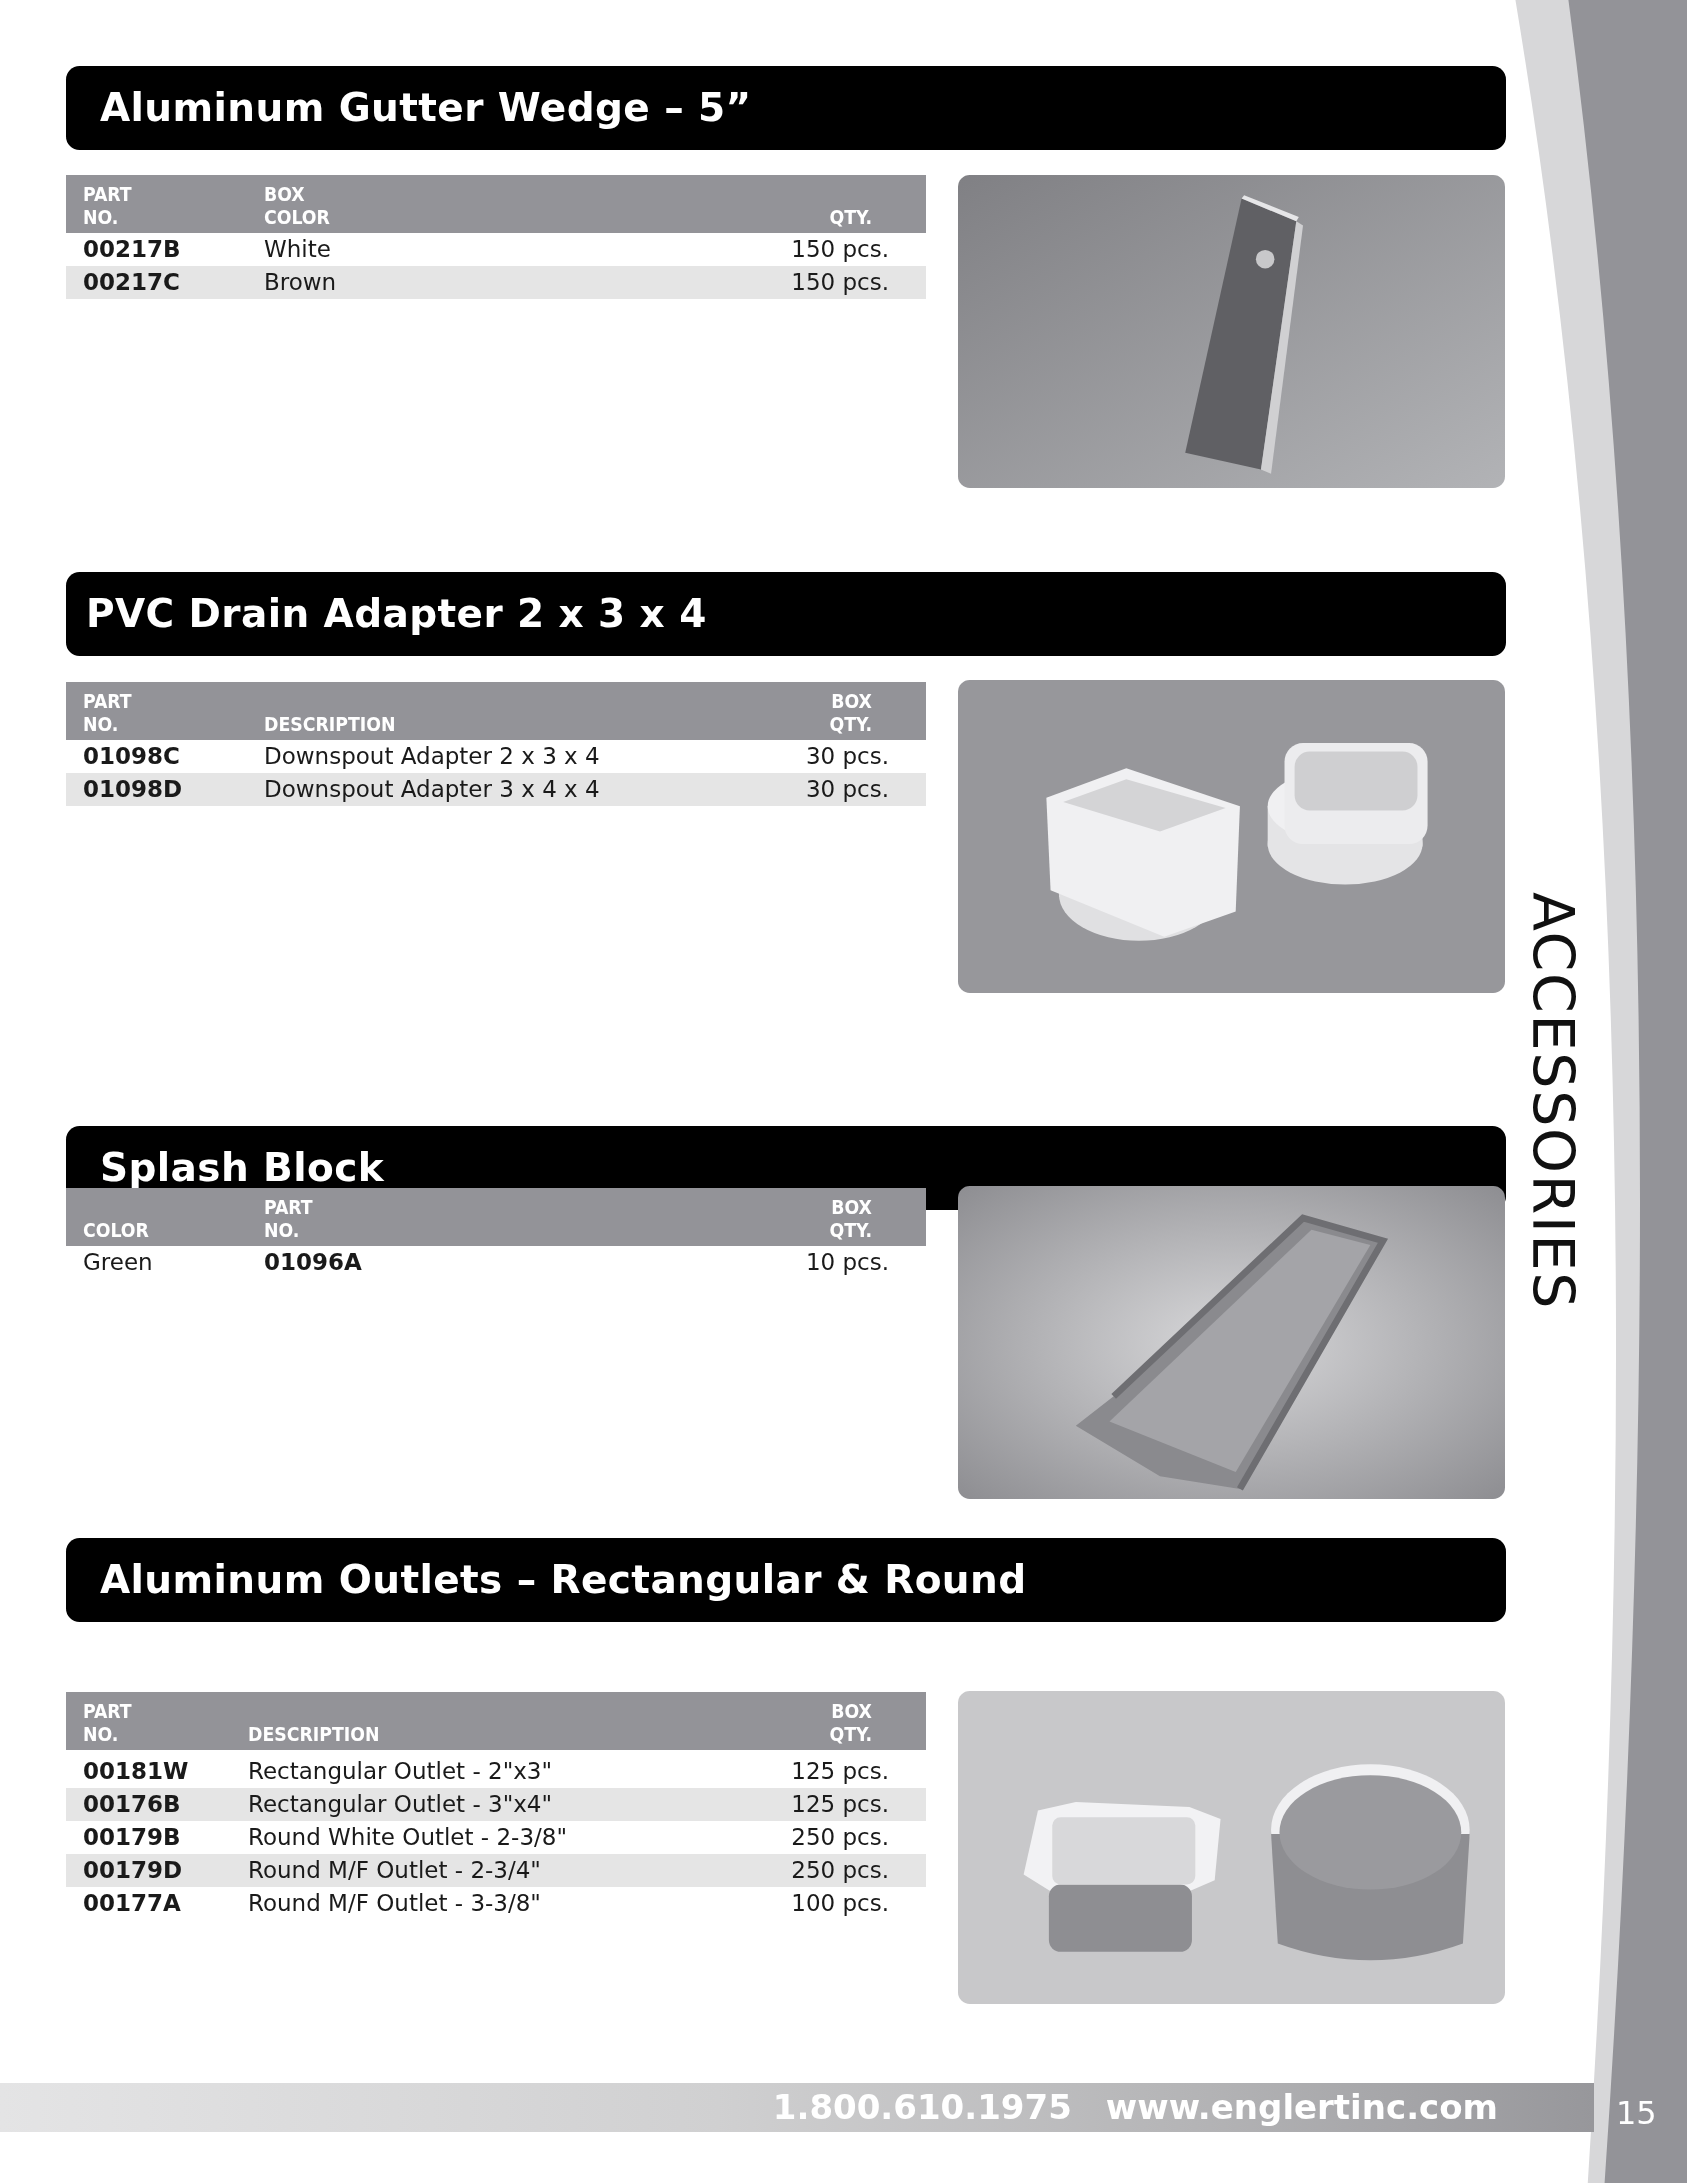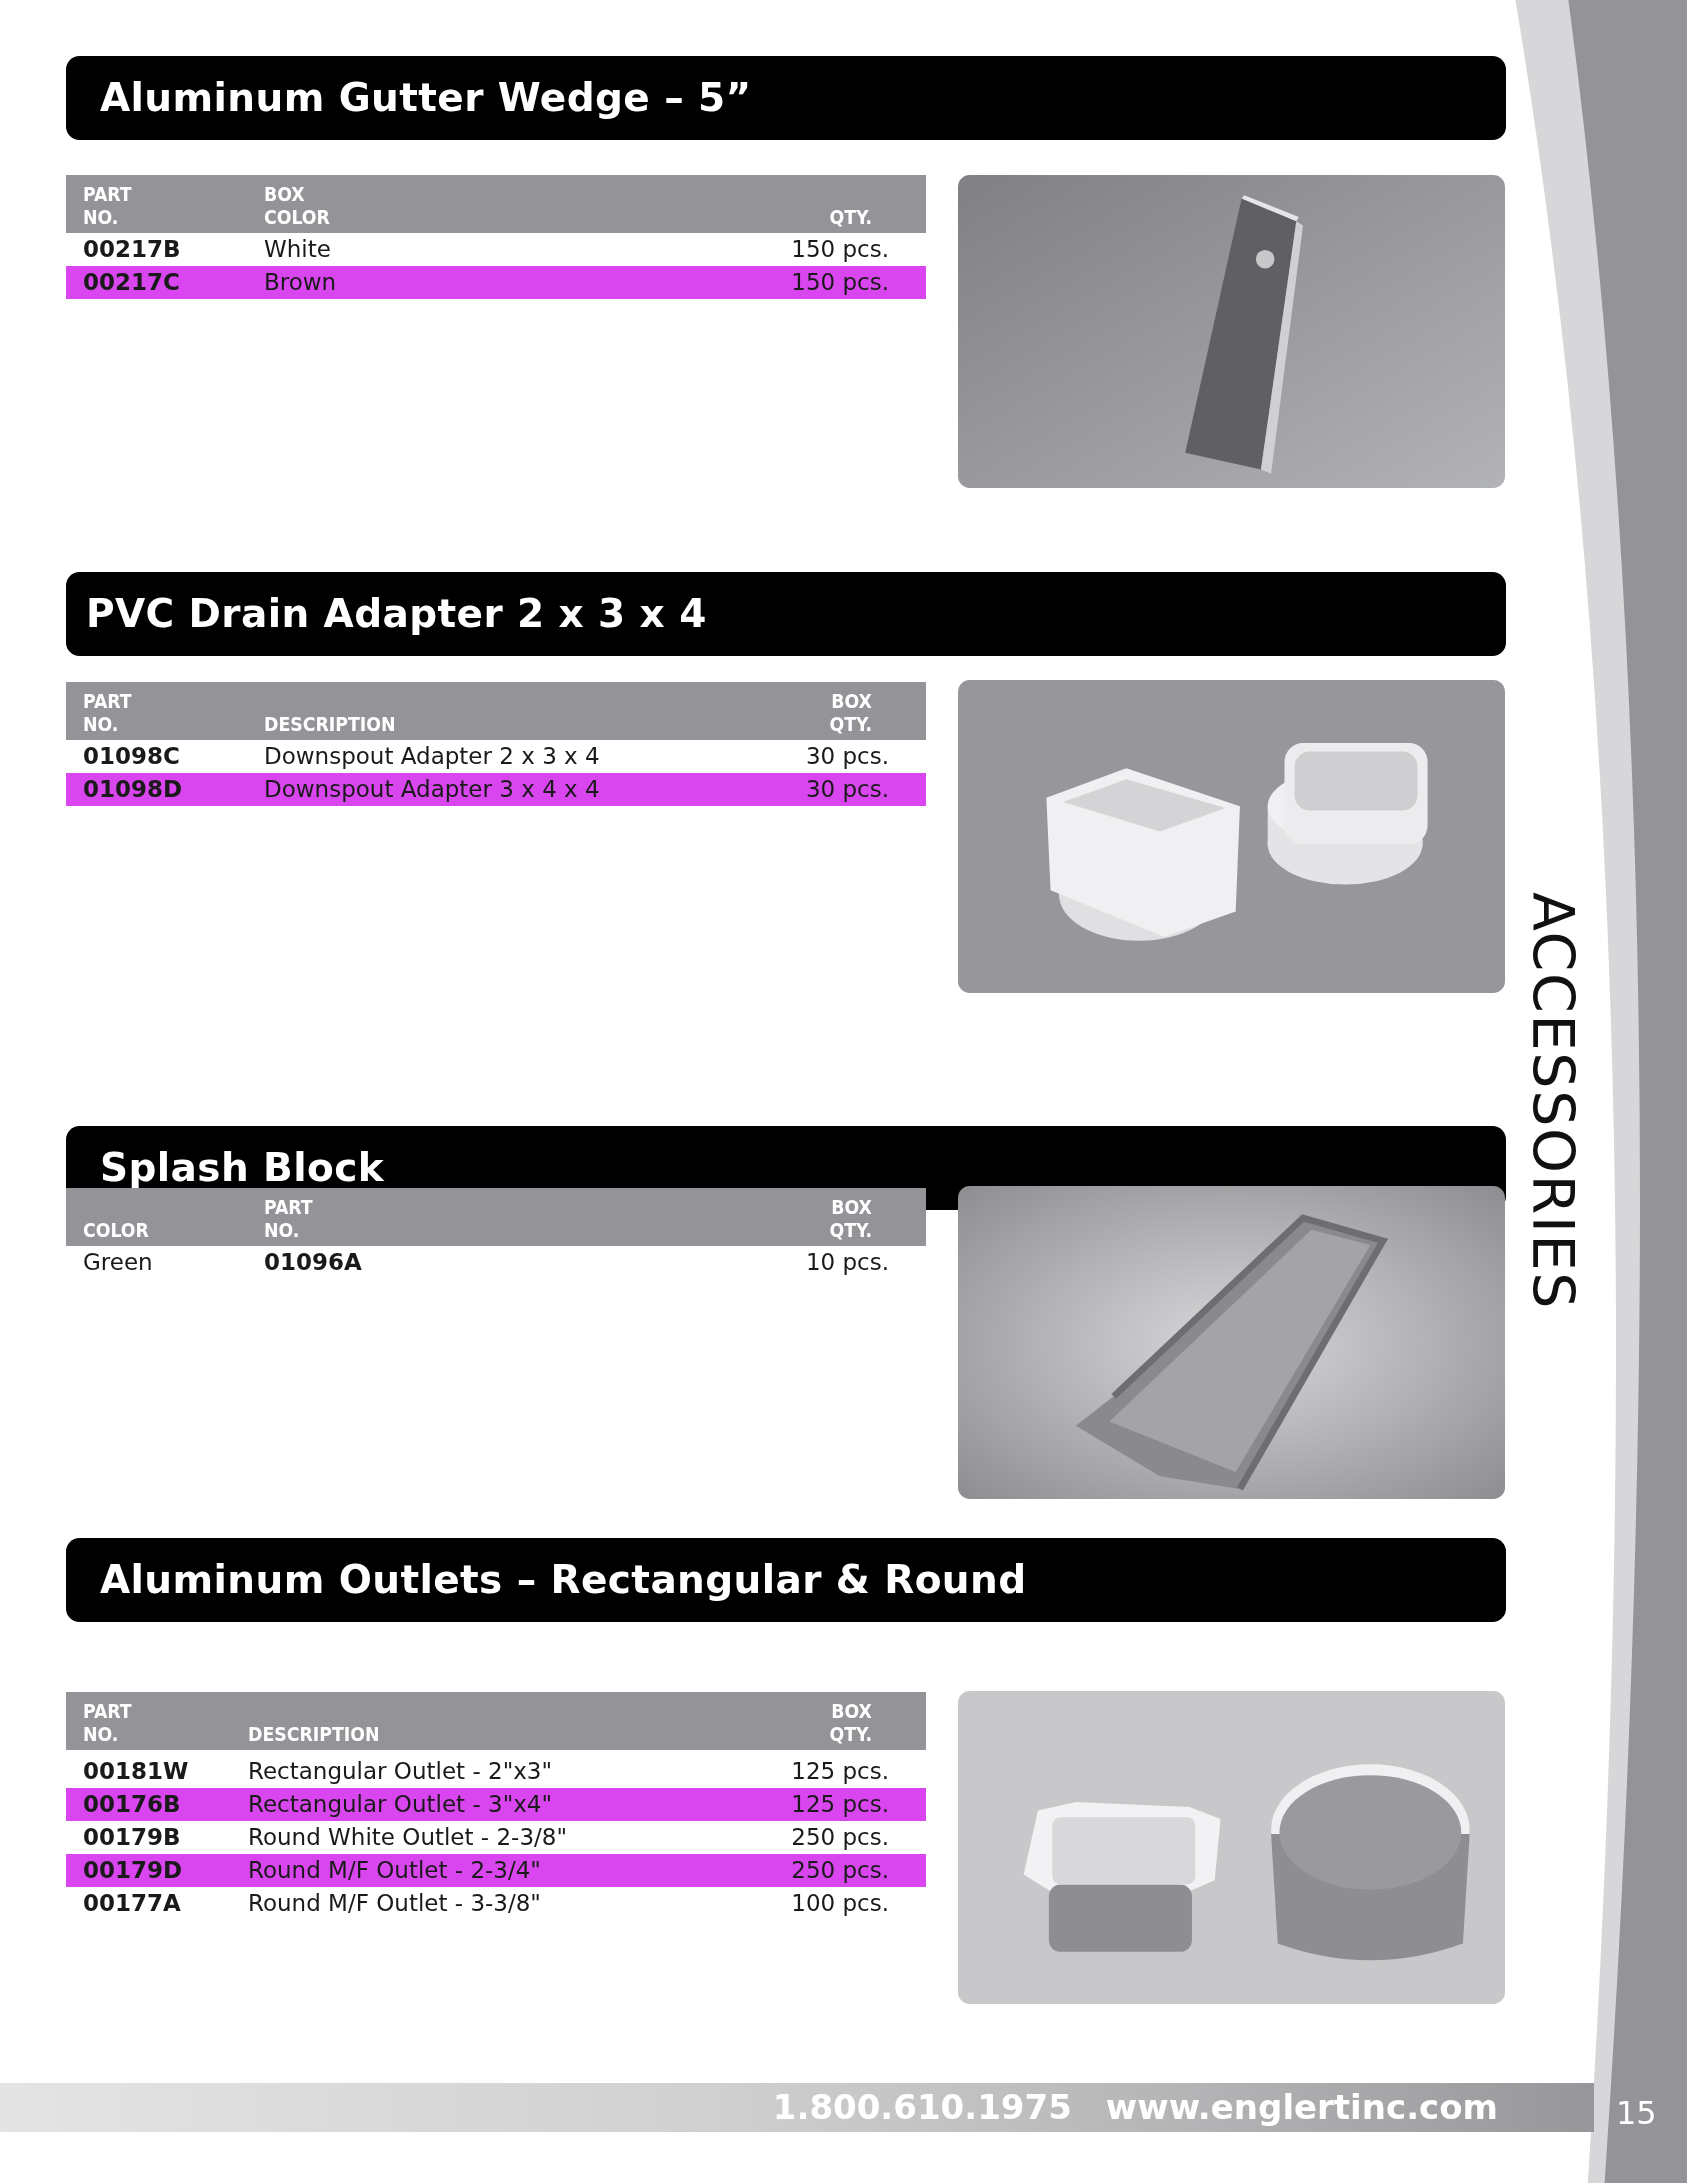--- a/index.html
+++ b/index.html
@@ -10,21 +10,21 @@
          box-sizing:border-box; }
   .section-header .title { position:absolute; left:34px; top:0; line-height:84px; color:#fff; font-weight:bold;
          font-size:39px; font-family:"DejaVu Sans", sans-serif; letter-spacing:0.4px; white-space:nowrap; }
   .section-header.tight .title { left:20px; }
   .ptable { position:absolute; left:66px; width:860px; }
   .thead { position:relative; height:58px; background:#939398; color:#fff; font-family:"DejaVu Sans Condensed","DejaVu Sans", sans-serif;
            font-weight:bold; font-size:19.3px; line-height:23.5px; }
   .thead .h { position:absolute; bottom:3.4px; }
   .thead .h span { display:block; }
   .trow { position:relative; height:33px; font-size:23px; line-height:33px; color:#1a1a1a; }
-  .trow.alt { background:#d946ef; }
+  .trow.alt { background:#e5e5e5; }
   .trow .c { position:absolute; top:0; white-space:nowrap; }
   .trow .b { font-weight:bold; }
   .col-a { left:17px; }
   .col-b { left:198px; }
   .col-b2 { left:182px; }
   .col-q { right:37px; }
   .thead .col-q { right:54px; text-align:right; }
   .photo { position:absolute; left:958px; width:547px; height:313px; border-radius:11.8px; overflow:hidden; }
   .photo svg { width:100%; height:100%; display:block; }
   .side-label { position:absolute; left:1524px; top:849px; width:59px; height:505px; }
@@ -38,21 +38,21 @@
   .page-num { position:absolute; left:1616px; top:2094px; font-size:32px; color:#fff; font-family:"DejaVu Sans", sans-serif; }
 </style>
 </head>
 <body>
 
 <svg class="band" viewBox="0 0 2006 2596" preserveAspectRatio="none">
   <path d="M1802,0 Q1985,1100 1888,2596 L2006,2596 L2006,0 Z" fill="#d7d7d9"></path>
   <path d="M1865,0 Q2010,1100 1908,2596 L2006,2596 L2006,0 Z" fill="#939398"></path>
 </svg>
 
-<div class="section-header" style="top:56px;padding-left:6px;">
+<div class="section-header" style="top:66px;padding-left:6px;">
   <div class="title">Aluminum Gutter Wedge – 5”</div>
 </div>
 <div class="ptable" style="top:175px;">
   <div class="thead">
     <div class="h col-a">
         <span>PART</span>
         <span>NO.</span>
       </div>
     <div class="h col-b">
         <span>BOX</span>

